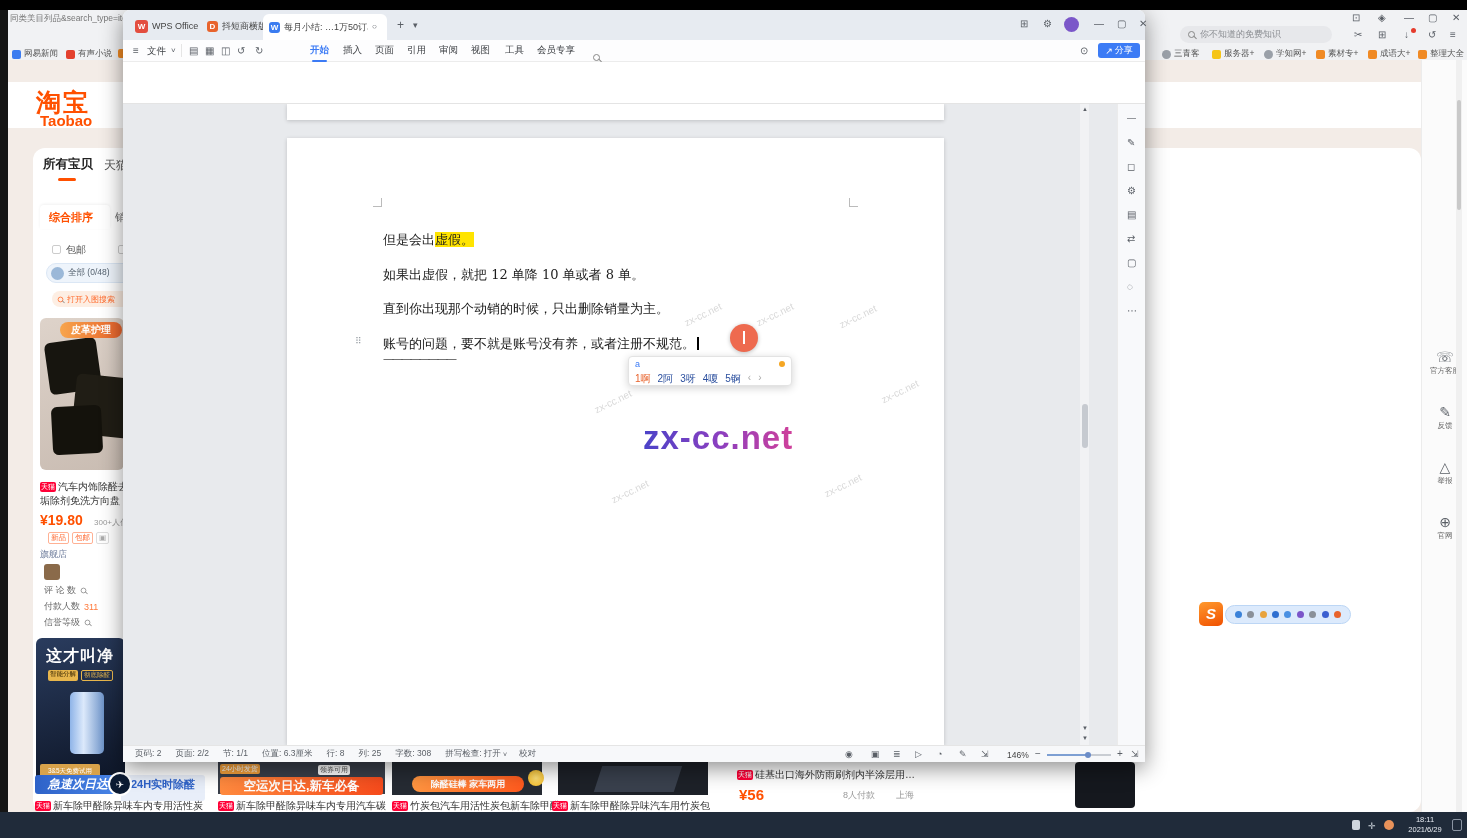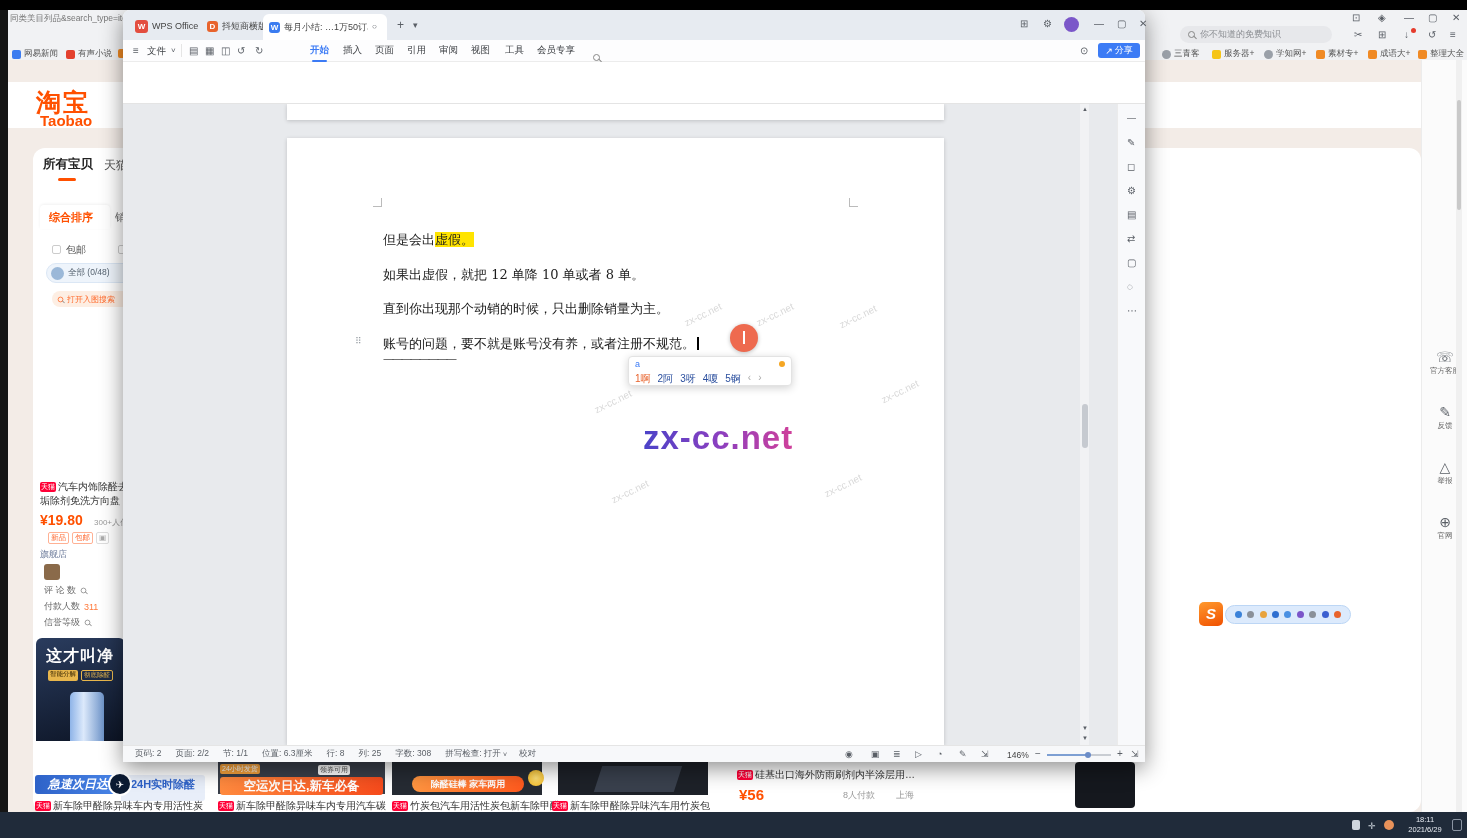--- a/index.html
+++ b/index.html
@@ -141,20 +141,26 @@
 
     <div class="ab" style="left:46px;top:253px;width:88px;height:20px;background:#eef4fb;border:1px solid #dbe7f5;border-radius:10px;display:flex;align-items:center;gap:4px;padding:0 4px;">
       <span style="width:13px;height:13px;border-radius:50%;background:#9bb8d8;flex:none;"></span>
       <span style="font-size:8.5px;color:#55626f;">全部 (0/48)</span>
     </div>
     <div class="ab" style="left:52px;top:281px;width:78px;height:16px;background:#fdeee3;border-radius:8px;display:flex;align-items:center;gap:3px;padding:0 5px;">
       <span class="mag" style="border-color:#ff6a2b;transform:scale(.8);"></span>
       <span style="font-size:8px;color:#ff6a2b;">打开入图搜索</span>
     </div>
 
+    <div class="ab" style="left:40px;top:308px;width:84px;height:152px;border-radius:6px;background:linear-gradient(160deg,#ded3ca,#c9bcb2);overflow:hidden;">
+      <div class="ab" style="left:7px;top:22px;width:52px;height:52px;background:#17150f;border-radius:6px;transform:rotate(-8deg);"></div>
+      <div class="ab" style="left:34px;top:58px;width:58px;height:60px;background:#201d15;border-radius:6px;transform:rotate(6deg);"></div>
+      <div class="ab" style="left:12px;top:88px;width:50px;height:48px;background:#14120c;border-radius:6px;transform:rotate(-3deg);"></div>
+      <div class="ab" style="left:20px;top:4px;width:62px;height:16px;border-radius:8px;background:linear-gradient(90deg,#f7a54c,#e8632c);color:#fff;font-size:10px;font-weight:bold;text-align:center;line-height:16px;">皮革护理</div>
+    </div>
     <div class="ab ptitle nowrap" style="left:40px;top:470px;">
       <span class="badge">天猫</span><span>汽车内饰除醛去</span>
     </div>
     <div class="ab ptitle nowrap" style="left:40px;top:484px;">垢除剂免洗方向盘</div>
     <div class="ab olg" style="left:40px;top:502px;font-size:14px;">¥19.80</div>
     <div class="ab" style="left:94px;top:507px;font-size:8px;color:#999;">300+人付</div>
     <div class="ab" style="left:48px;top:522px;display:flex;gap:3px;">
       <span class="tag-o">新品</span>
       <span class="tag-o">包邮</span>
       <span class="tag-o" style="border-color:#ddd;color:#aaa;">▣</span>
@@ -167,21 +173,21 @@
     </div>
     <div class="ab" style="left:44px;top:590px;font-size:9px;color:#666;display:flex;align-items:center;gap:4px;">
       <span>付款人数</span>
         <span style="color:#ff7a3c;">311</span>
     </div>
     <div class="ab" style="left:44px;top:606px;font-size:9px;color:#666;display:flex;align-items:center;gap:4px;">
       <span>信誉等级</span>
         <span class="mag" style="transform:scale(.8);"></span>
     </div>
 
-    <div class="ab" style="left:36px;top:628px;width:89px;height:103px;border-radius:6px 6px 0 0;background:linear-gradient(165deg,#2a3c5e,#0d1526);overflow:hidden;padding-left:42px;">
+    <div class="ab" style="left:36px;top:628px;width:89px;height:145px;border-radius:6px 6px 0 0;background:linear-gradient(165deg,#2a3c5e,#0d1526);overflow:hidden;padding-left:42px;">
       <div class="ab" style="left:10px;top:8px;color:#fff;font-weight:bold;font-size:16px;letter-spacing:1px;white-space:nowrap;">这才叫净</div>
       <div class="ab" style="left:12px;top:32px;display:flex;gap:3px;">
         <span style="font-size:6.5px;color:#2a2push;color:#332200;background:#e8b64c;border-radius:2px;padding:0 2px;">智能分解</span>
         <span style="font-size:6.5px;color:#e8b64c;border:1px solid #e8b64c;border-radius:2px;padding:0 2px;">彻底除醛</span>
       </div>
       <div class="ab" style="left:34px;top:54px;width:34px;height:62px;border-radius:5px;background:linear-gradient(90deg,#8fb4e8,#dce9fb 40%,#6d93c8);"></div>
       <div class="ab" style="left:4px;top:126px;width:60px;height:13px;background:#d8a24a;border-radius:2px;color:#fff;font-size:6.5px;line-height:13px;text-align:center;">3&amp;5天免费试用</div>
     </div>
 
     <div class="ab" style="left:35px;top:765px;width:86px;height:19px;background:linear-gradient(90deg,#2e62c8,#4a86e8);color:#fff;font-weight:bold;font-style:italic;font-size:12px;text-align:center;line-height:19px;border-radius:3px 0 0 3px;">急速次日达</div>

